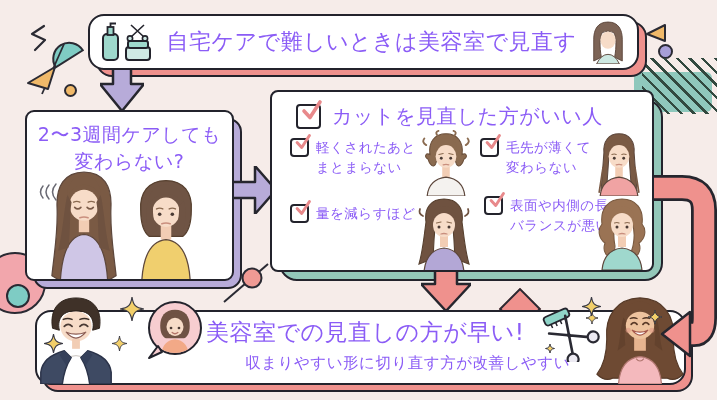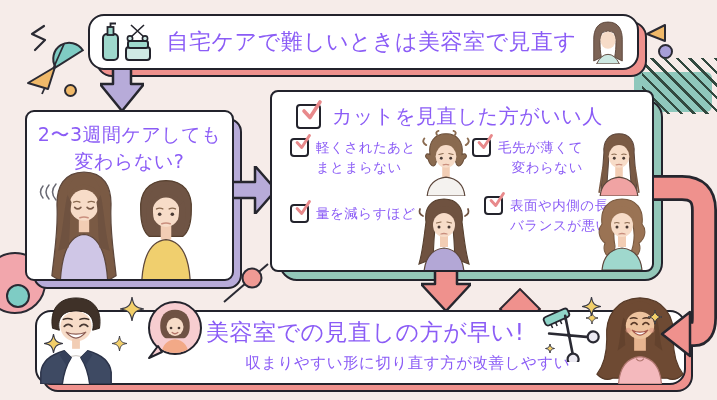--- a/index.html
+++ b/index.html
@@ -159,21 +159,21 @@
       <rect x="25" y="38" width="8" height="12" fill="#f2cdb4"></rect>
       <path d="M9 70 Q11 52 29 50 Q47 52 49 70 Z" fill="#f4f2ef" stroke="#5d473c" stroke-width="1.2"></path>
       <ellipse cx="29" cy="28" rx="11" ry="12" fill="#f7dcc8"></ellipse>
       <path d="M29 9 C21 9 17 14 17 22 Q23 15 29 15 Q35 15 41 22 C41 14 37 9 29 9 Z" fill="#8a6a4f"></path>
       <circle cx="24" cy="30" r="1.5" fill="#4a3a34"></circle>
         <circle cx="34" cy="30" r="1.5" fill="#4a3a34"></circle>
       <path d="M21.5 26 L26 25 M32 25 L36.5 26" stroke="#8a6a50" stroke-width="1.2" stroke-linecap="round"></path>
       <path d="M26 37 Q29 36 32 37" fill="none" stroke="#c98f7e" stroke-width="1.3" stroke-linecap="round"></path>
     </svg>
 
-    <div class="row" style="position:absolute;left:200px;top:46px;text-align:right;">
+    <div class="row" style="position:absolute;left:208px;top:46px;">
       <span class="checkbox" style="width:15px;height:15px;border-width:2px;">
         <svg width="17" height="19" viewBox="0 0 22 24">
             <path d="M4 12 L10 18.5 L20 3" fill="none" stroke="#e8898b" stroke-width="3.8" stroke-linecap="round" stroke-linejoin="round"></path>
           </svg>
       </span>
       <span class="jp" style="font-size:13.5px;line-height:1.45;">
         <div>毛先が薄くて</div>
         <div>変わらない</div>
       </span>
     </div>

